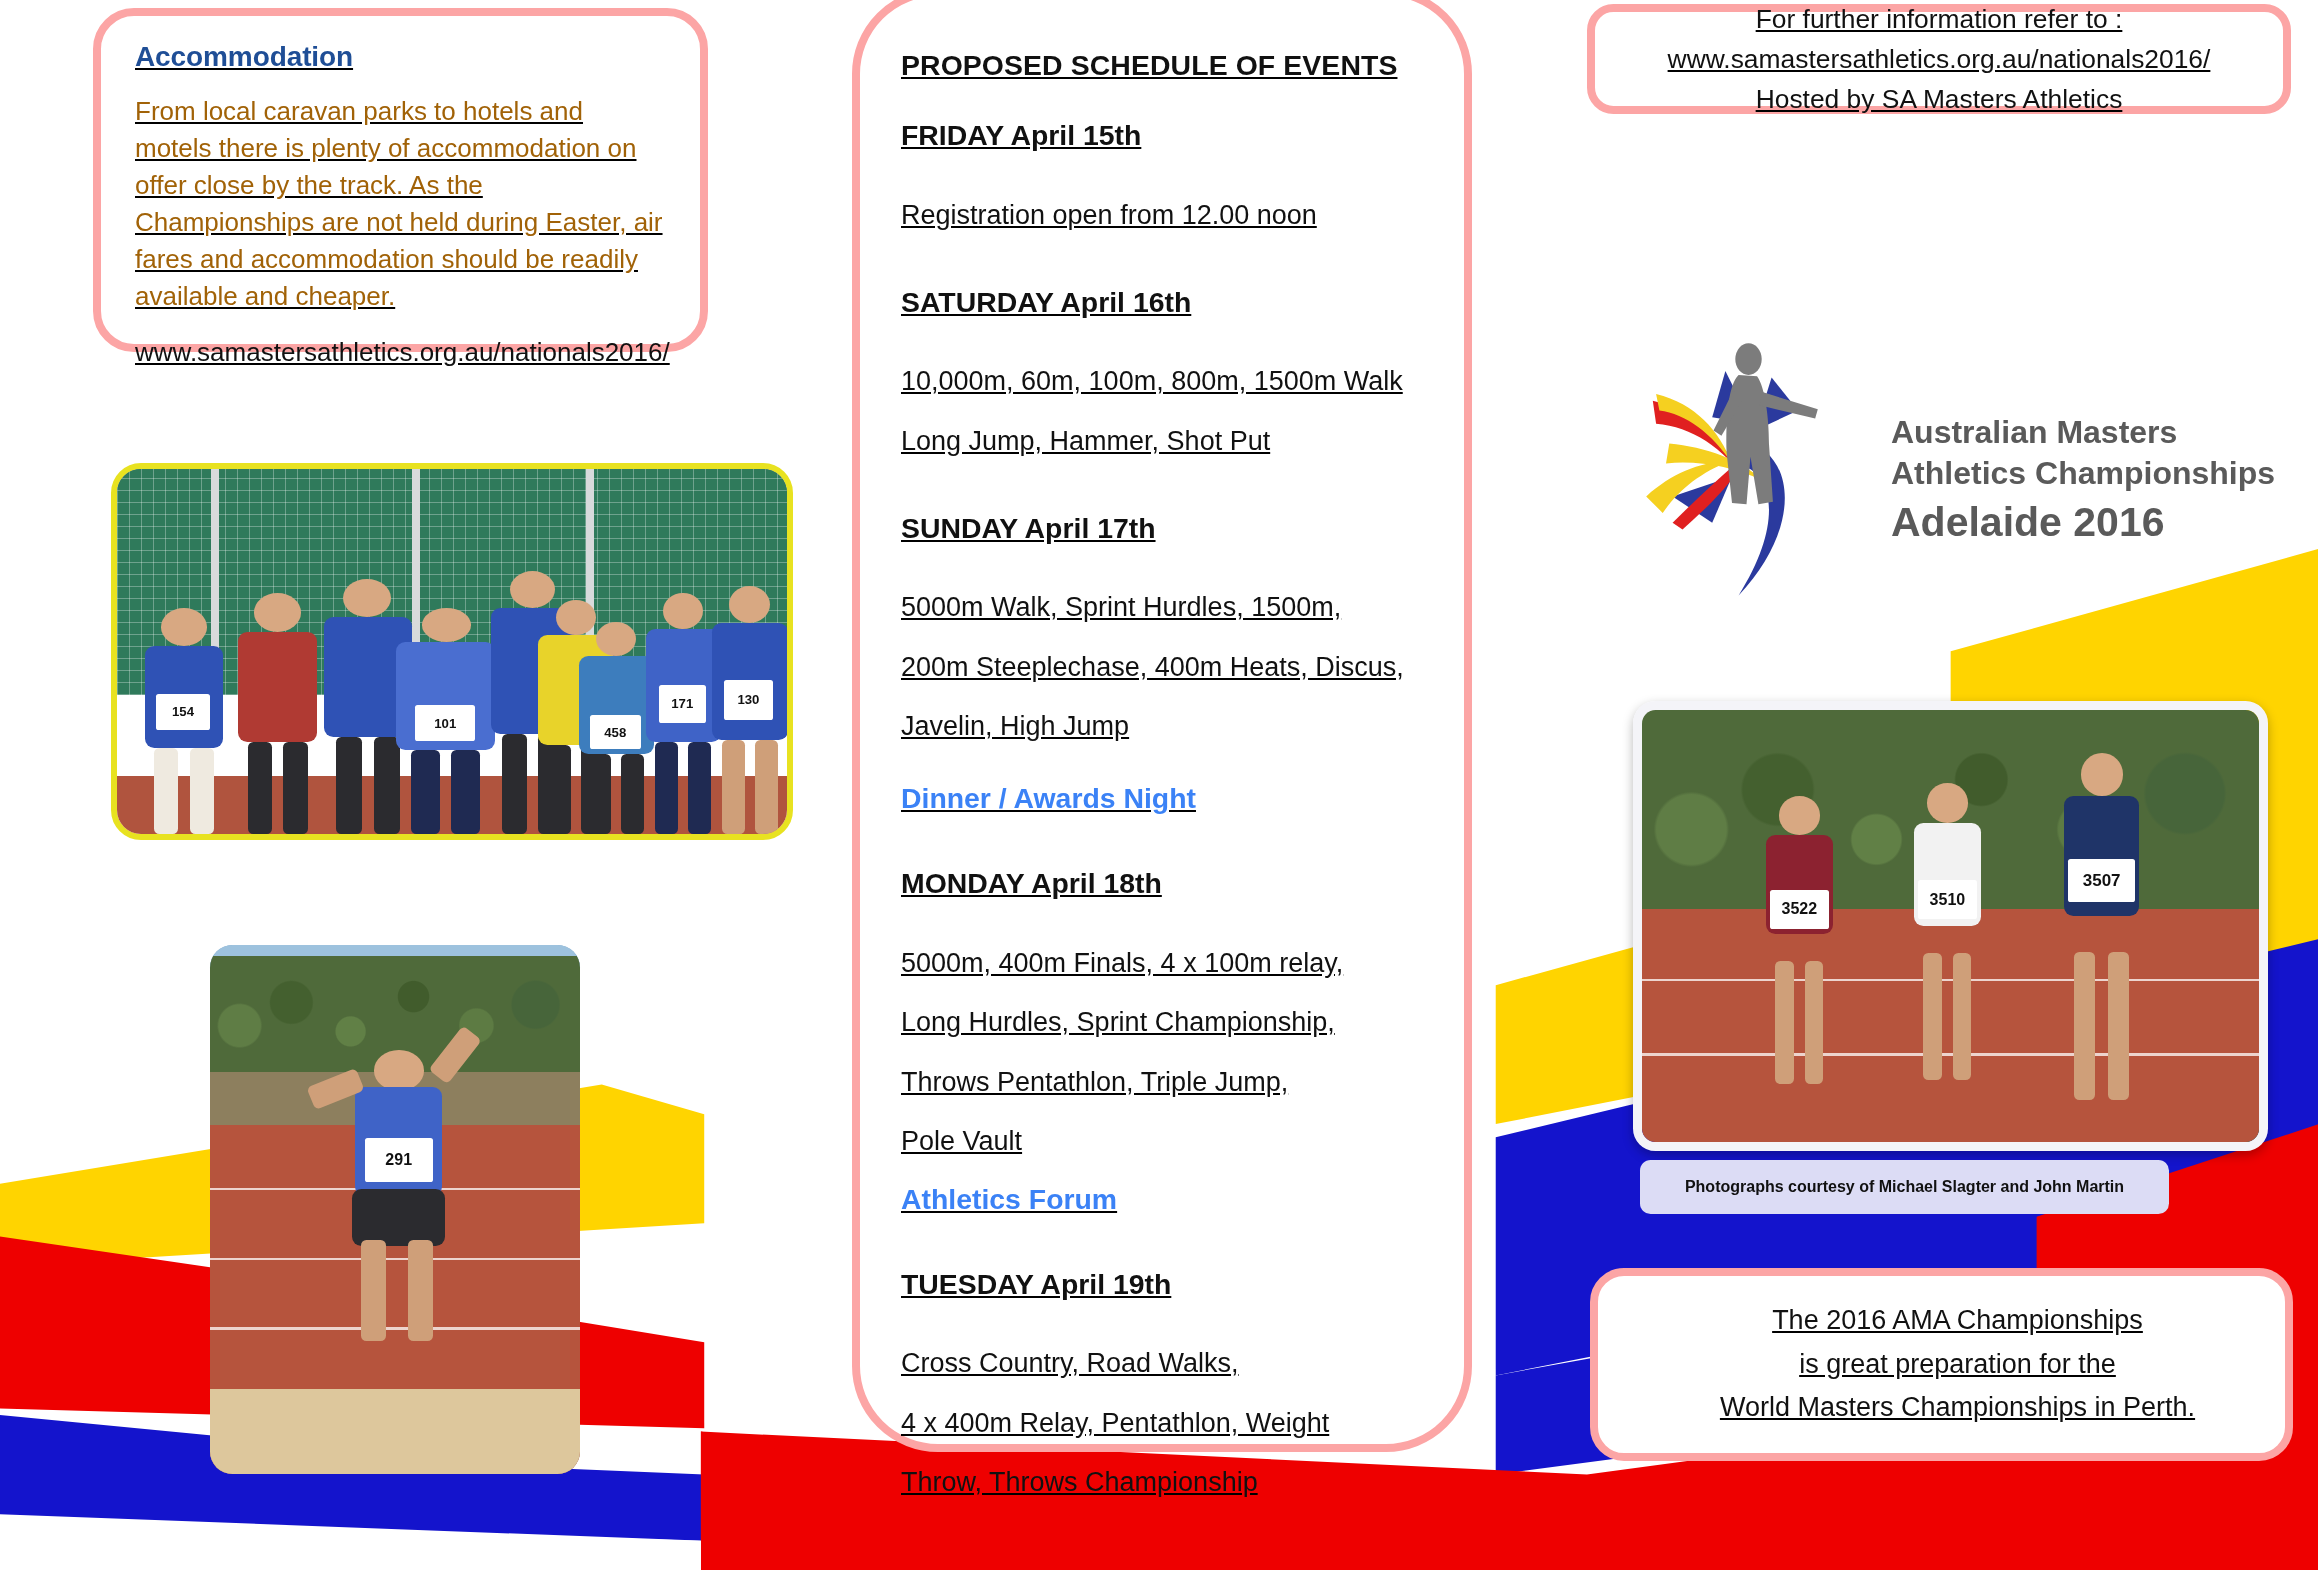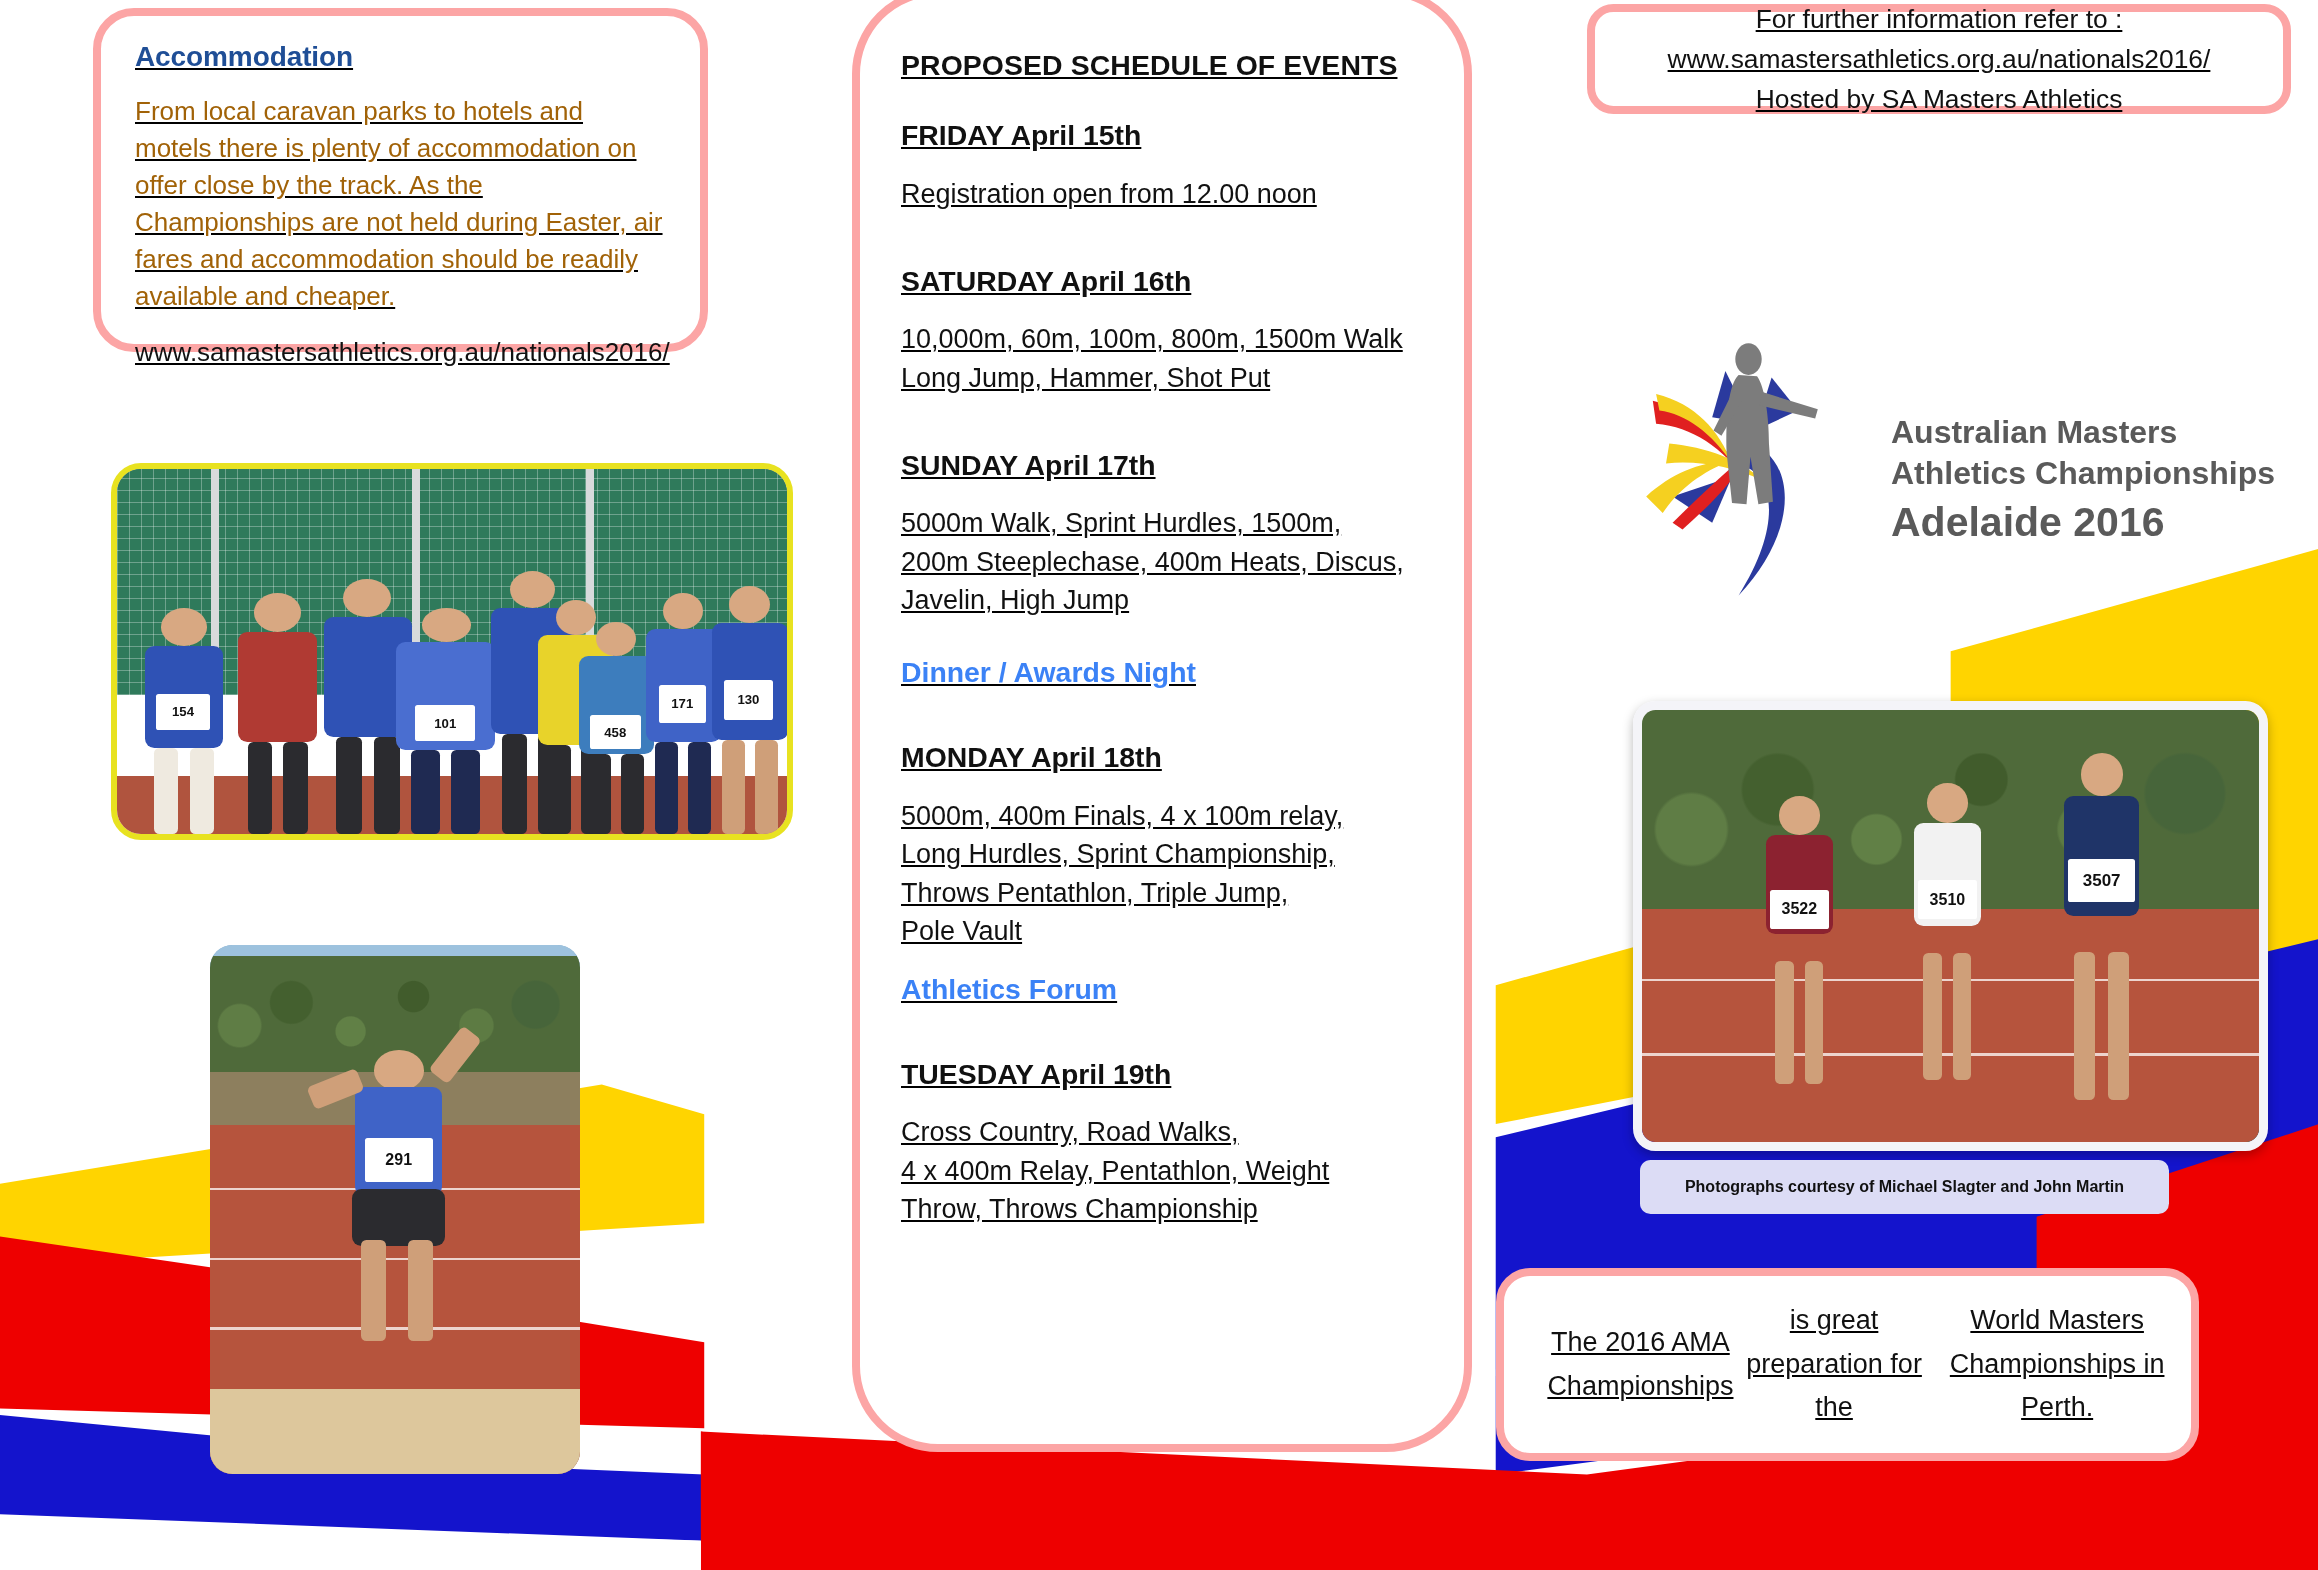--- a/index.html
+++ b/index.html
@@ -33,35 +33,35 @@
   .acc-body { font-size:26px; line-height:1.42; color:#a16207; }
   .acc-url  { font-size:26px; color:#111; margin-top:22.5px; }
 
   
   #schedule-card {
     left:852px; top:-12px; width:620px; height:1464px;
     border-radius: 86px; padding: 53px 41px 0 41px;
   }
   .sched-title { font-size:28.4px; font-weight:bold; color:#111; letter-spacing:0.1px; }
   .sched-day   { font-size:28.4px; font-weight:bold; color:#111; }
-  .sched-line  { font-size:27px; color:#111; line-height:1.42; }
+  .sched-line  { font-size:27px; color:#111; line-height:1.42;margin-top:21px; }
   .sched-blue  { font-size:28.4px; font-weight:bold; color:#3b82f6; }
   .gap-lg { height:37px; }
   .gap-md { height:22.5px; }
   .gap-xl { height:52px; }
 
   
   #info-card { left:1587px; top:4px; width:704px; height:110px;
                display:flex; flex-direction:column; align-items:center;
                justify-content:center; border-radius:26.4px; }
   .info-line { font-size:26.4px; color:#111; line-height:1.52; text-align:center; }
 
   
-  #perth-card { left:1496px; top:1268px; width:703px; height:193px;
-                display:flex; flex-direction:row; align-items:center;
+  #perth-card { left:1590px; top:1268px; width:703px; height:193px;
+                display:flex; flex-direction:column; align-items:center;
                 justify-content:center; border-radius:34px;padding-left:32px; }
   .perth-line { font-size:27px; color:#111; line-height:1.62; text-align:center; }
 
   
   .photo { position:absolute; overflow:hidden; z-index:6; }
 
   #photo-group {
     left:111px; top:463px; width:682px; height:377px;
     border:6px solid #E8E220; border-radius:30px;
   }

